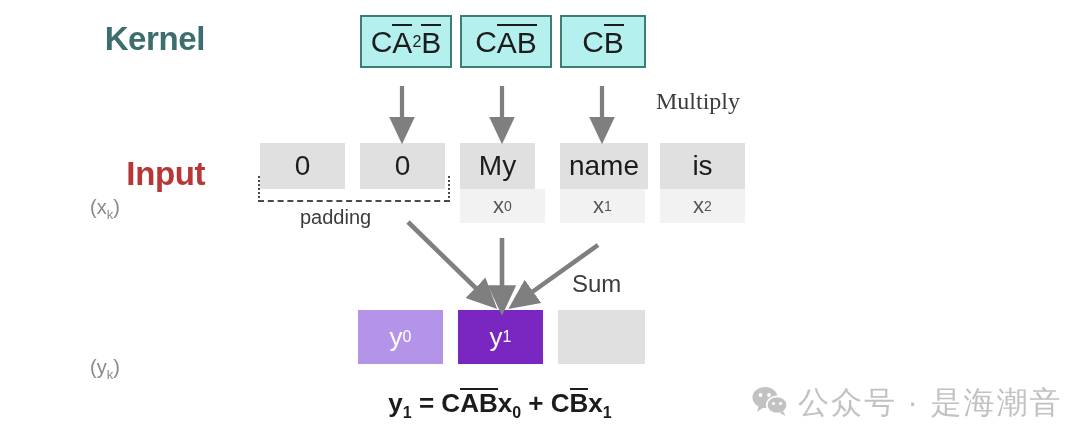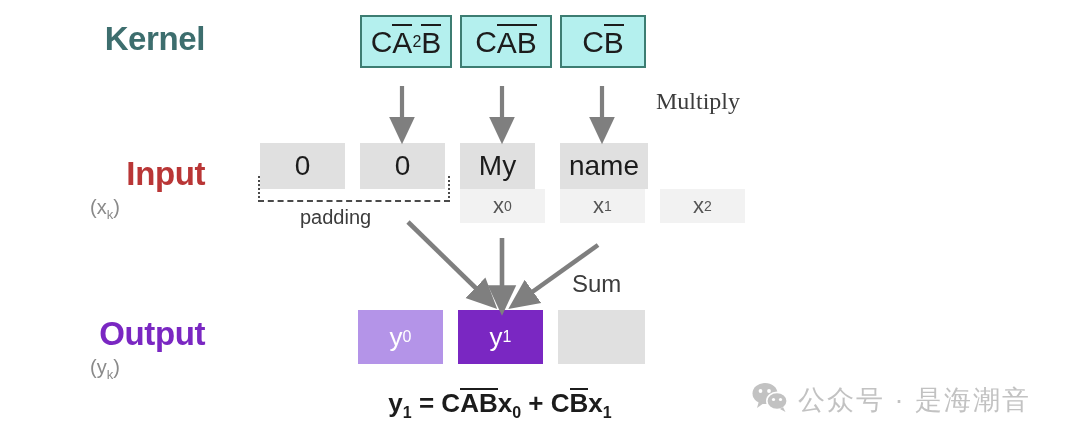--- a/index.html
+++ b/index.html
@@ -145,24 +145,24 @@
     border-top: 2.5px solid #1c1c1c;
     line-height: 1.05;
   }
   .equation sub { font-size: 16px; font-weight: bold; }
 
   
   .watermark {
     left: 752px;
     top: 382px;
     display: flex;
-    align-items: flex-start;
+    align-items: flex-end;
     gap: 10px;
     color: #c2c2c2;
-    font-size: 27px;
+    font-size: 31px;
     letter-spacing: 2px;
   }
   .wechat-icon { display: block; }
 
   svg.arrows {
     position: absolute;
     left: 0; top: 0;
     width: 1080px; height: 445px;
     pointer-events: none;
   }
@@ -170,21 +170,20 @@
 </head>
 <body>
 
 <div id="stage">
 
   <div class="abs row-label kernel">Kernel</div>
 
   <div class="abs row-label input">Input</div>
   <div class="row-sub input-sub"><span>(x</span><sub>k</sub><span>)</span></div>
 
-  <div class="abs row-label output">Output</div>
   <div class="row-sub output-sub"><span>(y</span><sub>k</sub><span>)</span></div>
 
   <div class="abs kbox" style="left:360px;width:92px;">
     <span>C</span>
       <span class="ov">A</span>
       <sup>2</sup>
       <span class="ov">B</span>
   </div>
 
   <div class="abs kbox" style="left:460px;width:92px;">
@@ -206,20 +205,21 @@
       <span>x</span>
       <sub>0</sub>
     </div>
 
   <div class="abs icell" style="left:560px;width:88px;">name</div>
   <div class="abs isub" style="left:560px;width:85px;">
       <span>x</span>
       <sub>1</sub>
     </div>
 
+  <div class="abs icell" style="left:660px;width:85px;">is</div>
   <div class="abs isub" style="left:660px;width:85px;">
       <span>x</span>
       <sub>2</sub>
     </div>
 
   <div class="abs pad-bracket"></div>
   <div class="abs pad-text">padding</div>
 
   <div class="abs ocell light" style="left:358px;width:85px;">
       <span>y</span>

